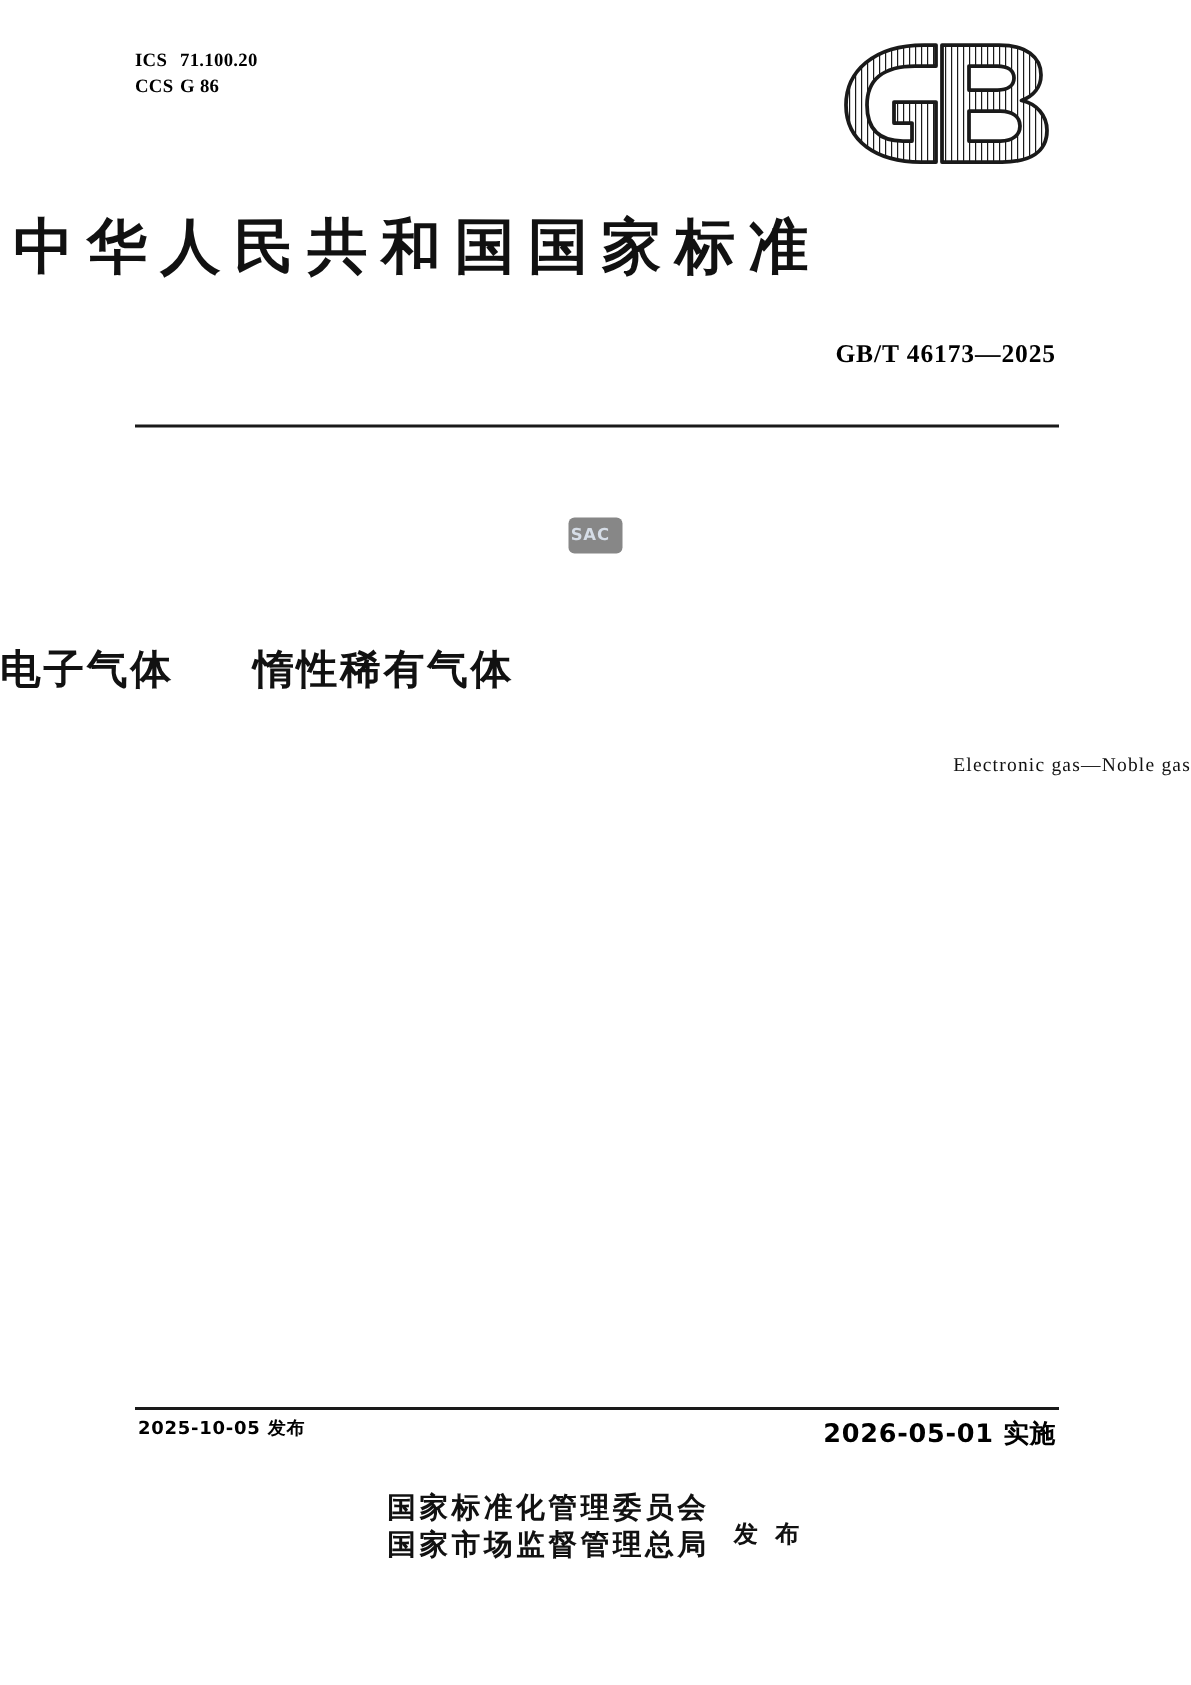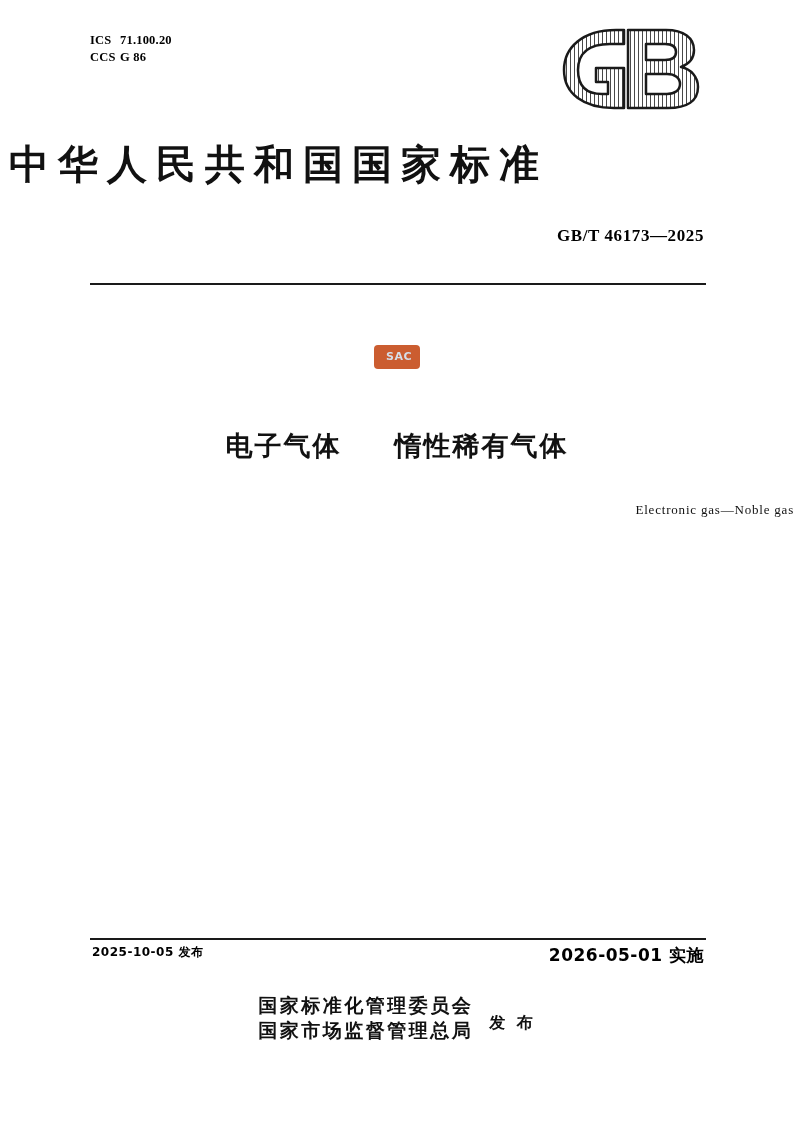--- a/index.html
+++ b/index.html
@@ -97,33 +97,32 @@
     text-align: center;
     color: #cfd8e3;
     font-family: "DejaVu Sans", sans-serif;
     font-size: 11px;
     font-weight: bold;
     letter-spacing: 0.5px;
     opacity: 0.85;
   }
   .watermark .wm-box {
     display: inline-block;
-    padding: 6px 8px 7px 12px;
+    padding: 6px 8px 7px 1px;
     border-radius: 4px;
-    background: #c2410c;
+    background: #737373;
     line-height: 1;
   }
 
   
   .doc-title-cn {
     position: absolute;
     left: 0;
     right: 0;
     top: 428px;
-    text-align: center;
     font-family: "DejaVu Sans", "Liberation Sans", sans-serif;
     font-weight: bold;
     font-size: 27px;
     letter-spacing: 2px;
     color: #111;
   }
   .doc-title-cn .gap {
     display: inline-block;
     width: 30px;
   }

